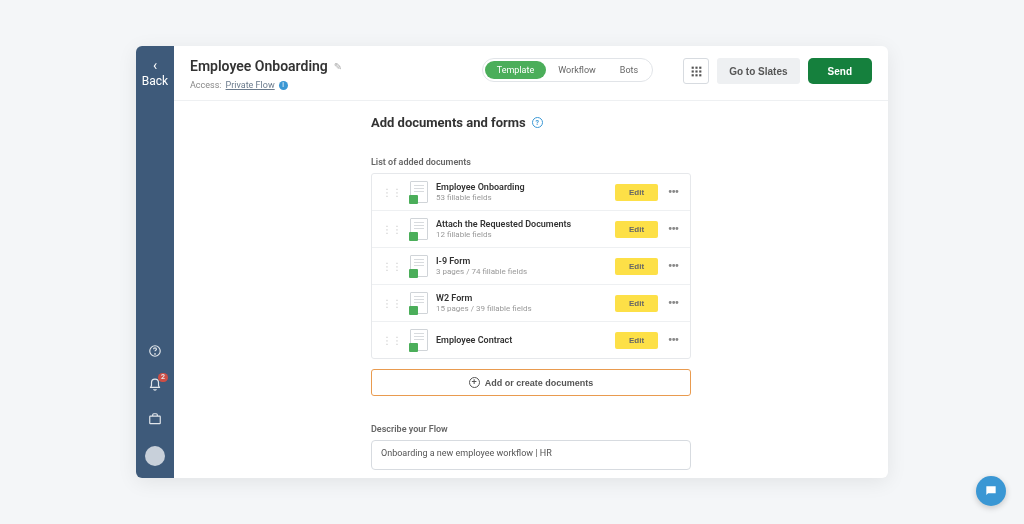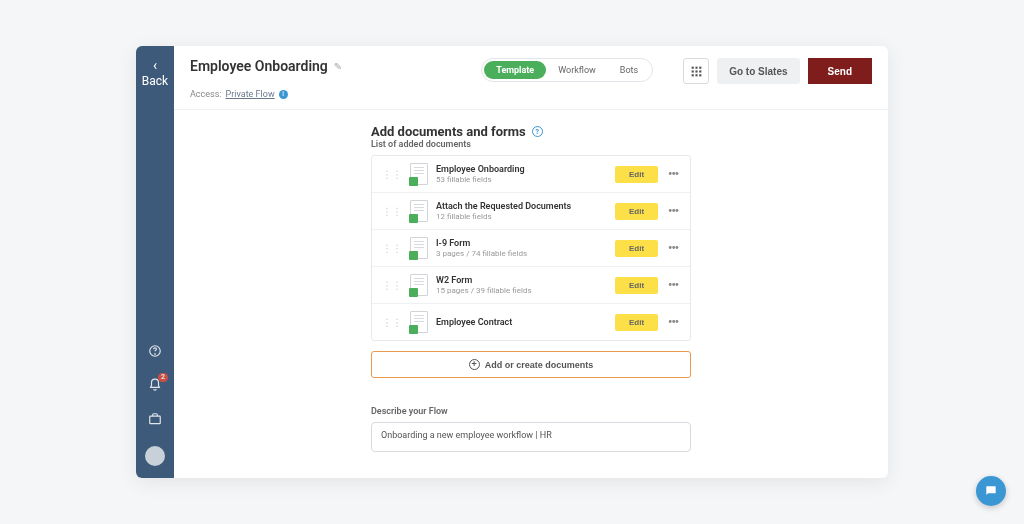--- a/index.html
+++ b/index.html
@@ -12,33 +12,33 @@
 .sidebar-spacer { flex: 1; }
 .side-ico { width: 18px; height: 18px; margin: 8px 0; opacity: 0.85; display: flex; align-items: center; justify-content: center; font-size: 12px; cursor: pointer; position: relative; }
 .badge { position: absolute; top: -3px; right: -4px; background: #e74c3c; color: #fff; font-size: 7px; font-weight: 700; border-radius: 6px; padding: 0 3px; line-height: 9px; }
 .avatar { width: 20px; height: 20px; border-radius: 50%; background: #c8d0da; margin: 10px 0 12px; }
 .main { flex: 1; display: flex; flex-direction: column; justify-content: space-between; }
 .topbar { display: flex; align-items: flex-start; padding: 12px 16px 10px 16px; border-bottom: 1px solid #eef0f2; }
 .title-wrap { flex: 0 0 auto; }
 .title-row { display: flex; align-items: center; gap: 6px; }
 .page-title { font-size: 14px; font-weight: 600; color: #333; }
 .pencil { color: #aaa; font-size: 10px; }
-.access-row { font-size: 9px; color: #888; margin-top: 15px; display: flex; align-items: center; gap: 4px; }
+.access-row { font-size: 9px; color: #888; margin-top: 6px; display: flex; align-items: center; gap: 4px; }
 .access-link { color: #6a7a8c; text-decoration: underline; }
 .info-ico { width: 9px; height: 9px; border-radius: 50%; background: #3a97d4; color: #fff; font-size: 7px; display: inline-flex; align-items: center; justify-content: center; }
 .tabs { margin-left: auto; display: flex; align-items: center; border: 1px solid #e1e4e8; border-radius: 16px; padding: 2px; height: 24px; }
 .tab { font-size: 9px; padding: 4px 12px; color: #666; border-radius: 13px; cursor: pointer; }
-.tab.active { background: #4bae5a; color: #fff; font-weight: 700; }
+.tab.active { background: #4bae5a; color: #fff; font-weight: 400; }
 .right-btns { display: flex; align-items: center; gap: 8px; margin-left: 30px; }
 .icon-btn { width: 26px; height: 26px; border: 1px solid #d7dbe0; border-radius: 3px; display: flex; align-items: center; justify-content: center; font-size: 11px; cursor: pointer; color: #555; background: #fff; }
 .btn-gray { background: #eef0f2; border: none; color: #555; font-size: 10px; font-weight: 600; padding: 0 12px; height: 26px; border-radius: 3px; cursor: pointer; }
-.btn-orange { background: #7f1d1d; border: none; color: #fff; font-size: 10px; font-weight: 600; padding: 0 20px; height: 26px; border-radius: 0; cursor: pointer; }
+.btn-orange { background: #15803d; border: none; color: #fff; font-size: 10px; font-weight: 600; padding: 0 20px; height: 26px; border-radius: 5px; cursor: pointer; }
 .content { flex: 1; overflow-y: auto; padding: 14px 0; }
 .inner { width: 320px; margin: 0 auto; }
-.section-title-row { display: flex; align-items: center; gap: 6px; margin-bottom: 0; }
+.section-title-row { display: flex; align-items: center; gap: 6px; margin-bottom: 27px; }
 .section-title { font-size: 13px; font-weight: 700; color: #333; }
 .help-ico { width: 11px; height: 11px; border-radius: 50%; border: 1.5px solid #3a97d4; color: #3a97d4; font-size: 7px; font-weight: 700; display: inline-flex; align-items: center; justify-content: center; }
 .list-label { font-size: 9px; font-weight: 600; color: #666; margin-bottom: 6px; }
 .docs-box { border: 1px solid #e6e8eb; border-radius: 3px; }
 .doc-row { display: flex; align-items: center; padding: 7px 10px; border-bottom: 1px solid #eef0f2; gap: 8px; }
 .doc-row:last-child { border-bottom: none; }
 .drag-h { color: #ccc; font-size: 10px; cursor: grab; line-height: 0.7; }
 .doc-ico { width: 18px; height: 22px; position: relative; border: 1px solid #d0d4d8; border-radius: 1px; background: #fff; }
 .doc-ico::before { content: ""; position: absolute; top: 3px; left: 3px; right: 3px; height: 1px; background: #d8dbde; box-shadow: 0 3px 0 #d8dbde, 0 6px 0 #d8dbde; }
 .doc-ico::after { content: ""; position: absolute; bottom: -2px; left: -2px; width: 9px; height: 9px; background: #4bae5a; border-radius: 1px; }

